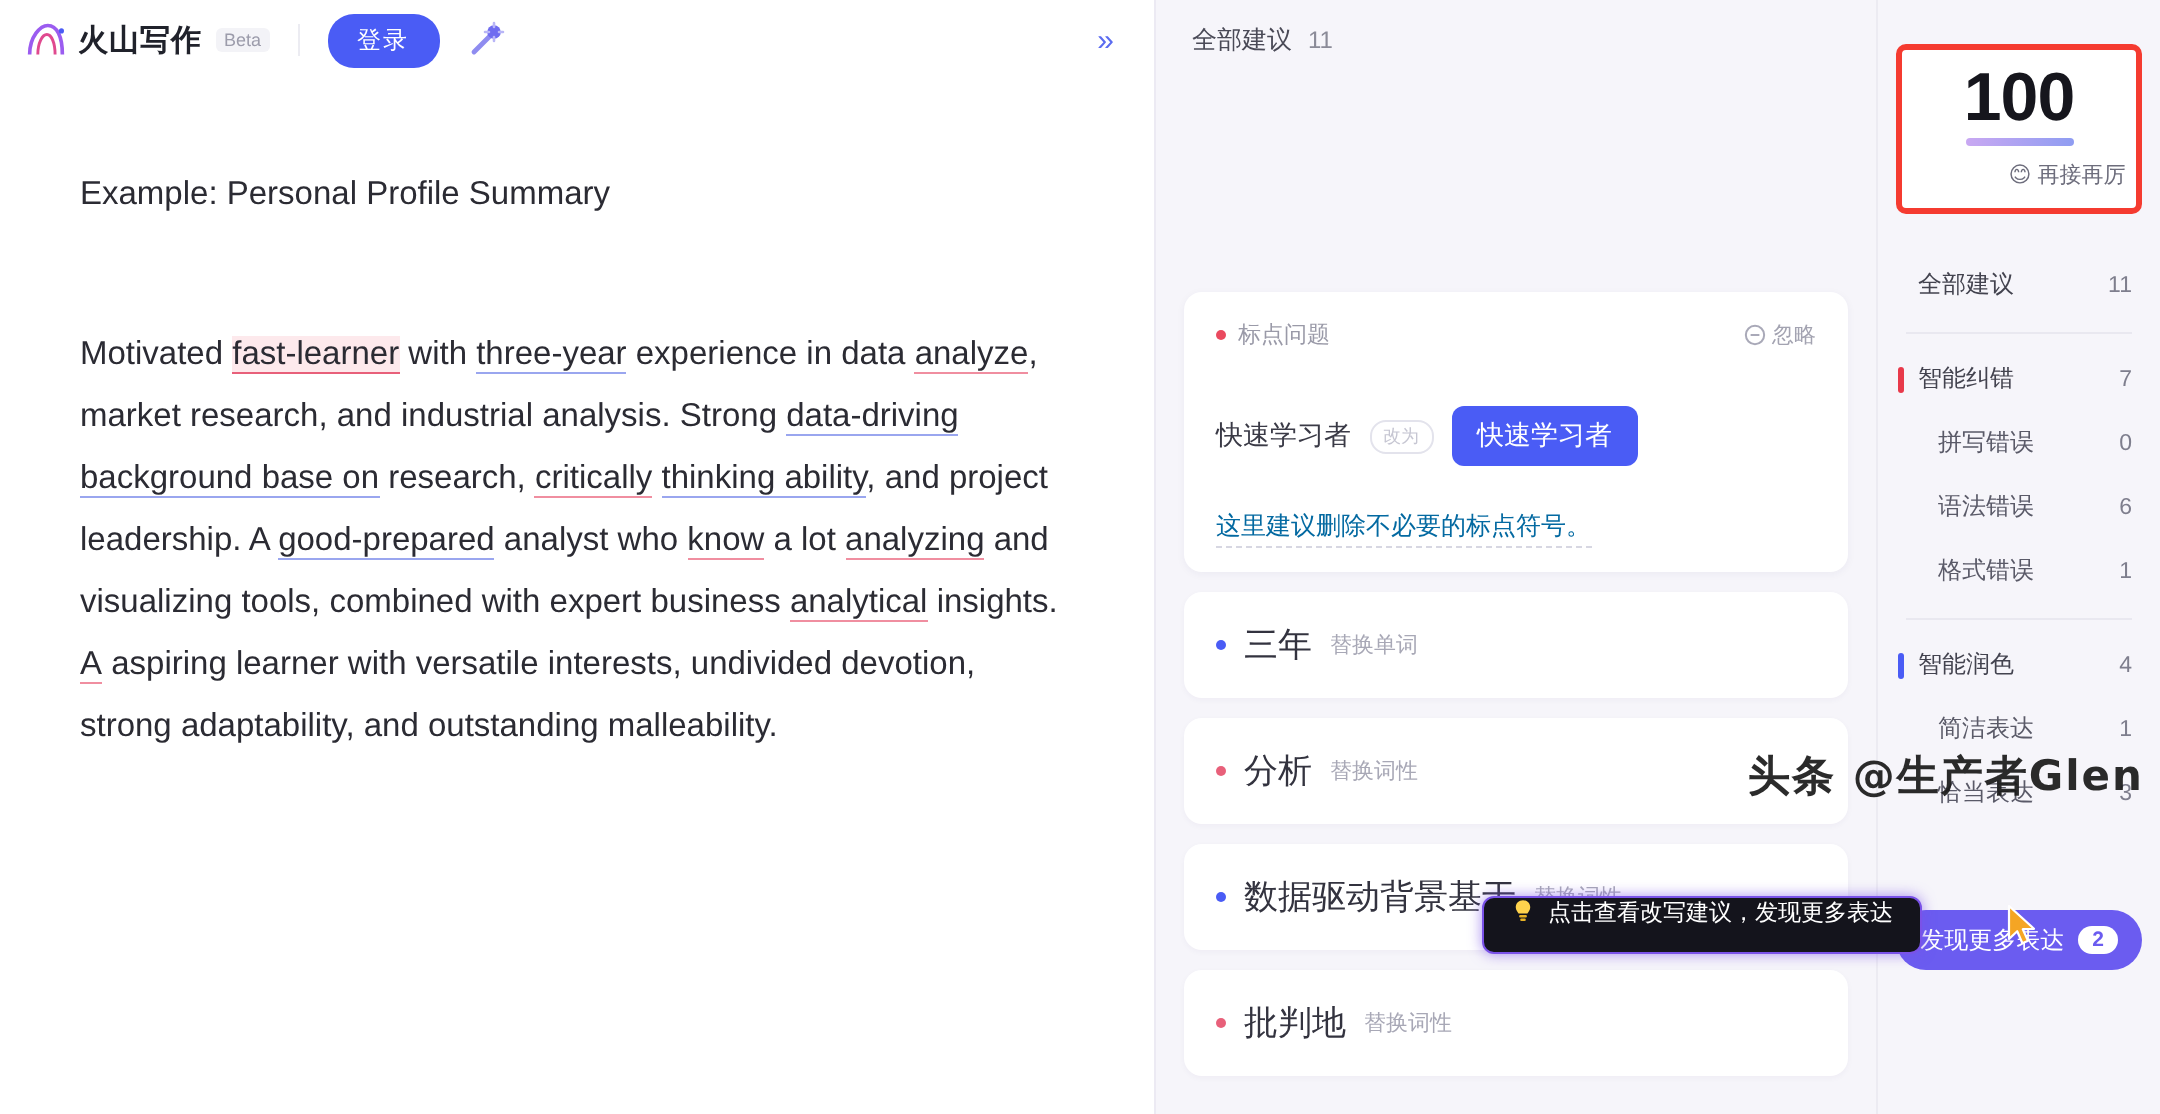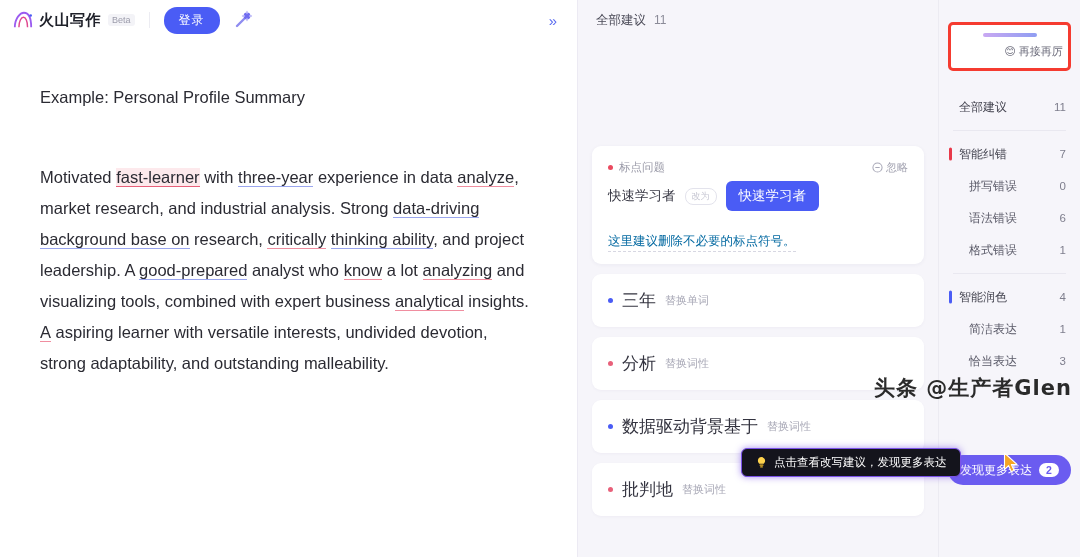--- a/index.html
+++ b/index.html
@@ -119,21 +119,21 @@
   .dot.red { background: #ea4a5f; }
   .dot.blue { background: #4a5cf5; }
   .dot.pink { background: #e8607a; }
   .tag-label { font-size: 11.5px; color: #9a9aa8; }
   .ignore {
     display: flex; align-items: center; gap: 3px;
     font-size: 11px; color: #a3a3b1; cursor: pointer;
   }
   .card-fix {
     display: flex; align-items: center; gap: 9px;
-    margin-top: 6px;
+    margin-top: 28px;
   }
   .orig-text { font-size: 13.5px; color: #3a3a46; }
   .arrow-pill {
     font-size: 9px; color: #c6c6d2;
     border: 1px solid #e3e3ec; border-radius: 8px;
     padding: 1px 6px; white-space: nowrap;
   }
   .fix-btn {
     background: #4a5cf5; color: #ffffff;
     font-size: 13.5px; border-radius: 6px;
@@ -158,21 +158,21 @@
     cursor: pointer;
   }
   .row-text { font-size: 17px; color: #33333f; }
   .row-tag { font-size: 11px; color: #a8a8b6; }
 
   
   .tooltip {
     position: absolute;
     left: 741px; top: 448px;
     height: 29px;
-    display: flex; align-items: center; gap: 6px;
+    display: flex; align-items: flex-start; gap: 6px;
     padding: 0 13px;
     background: #14141c;
     border-radius: 6px;
     border: 1.5px solid #7a52e8;
     box-shadow: 0 0 7px rgba(122,82,232,.65);
     color: #ffffff; font-size: 11.5px;
     white-space: nowrap;
     z-index: 40;
   }
 
@@ -360,20 +360,21 @@
         <span class="row-text">批判地</span>
         <span class="row-tag">替换词性</span>
       </div>
 
     </div>
   </div>
 
   <div class="nav-col">
 
     <div class="score-wrap">
+      <div class="score-num">100</div>
       <div class="score-bar"></div>
       <div class="score-sub">
         <span>😊</span>
         <span>再接再厉</span>
       </div>
     </div>
 
     <div class="nav-list">
 
       <div class="nav-item">

